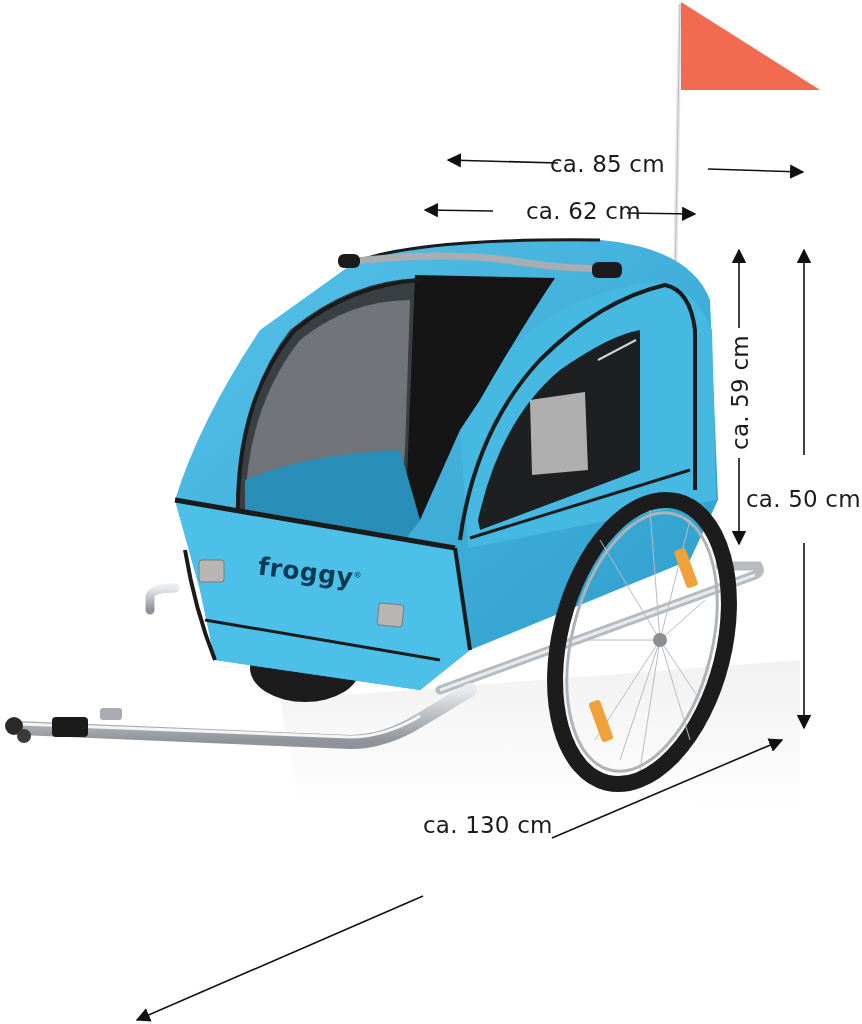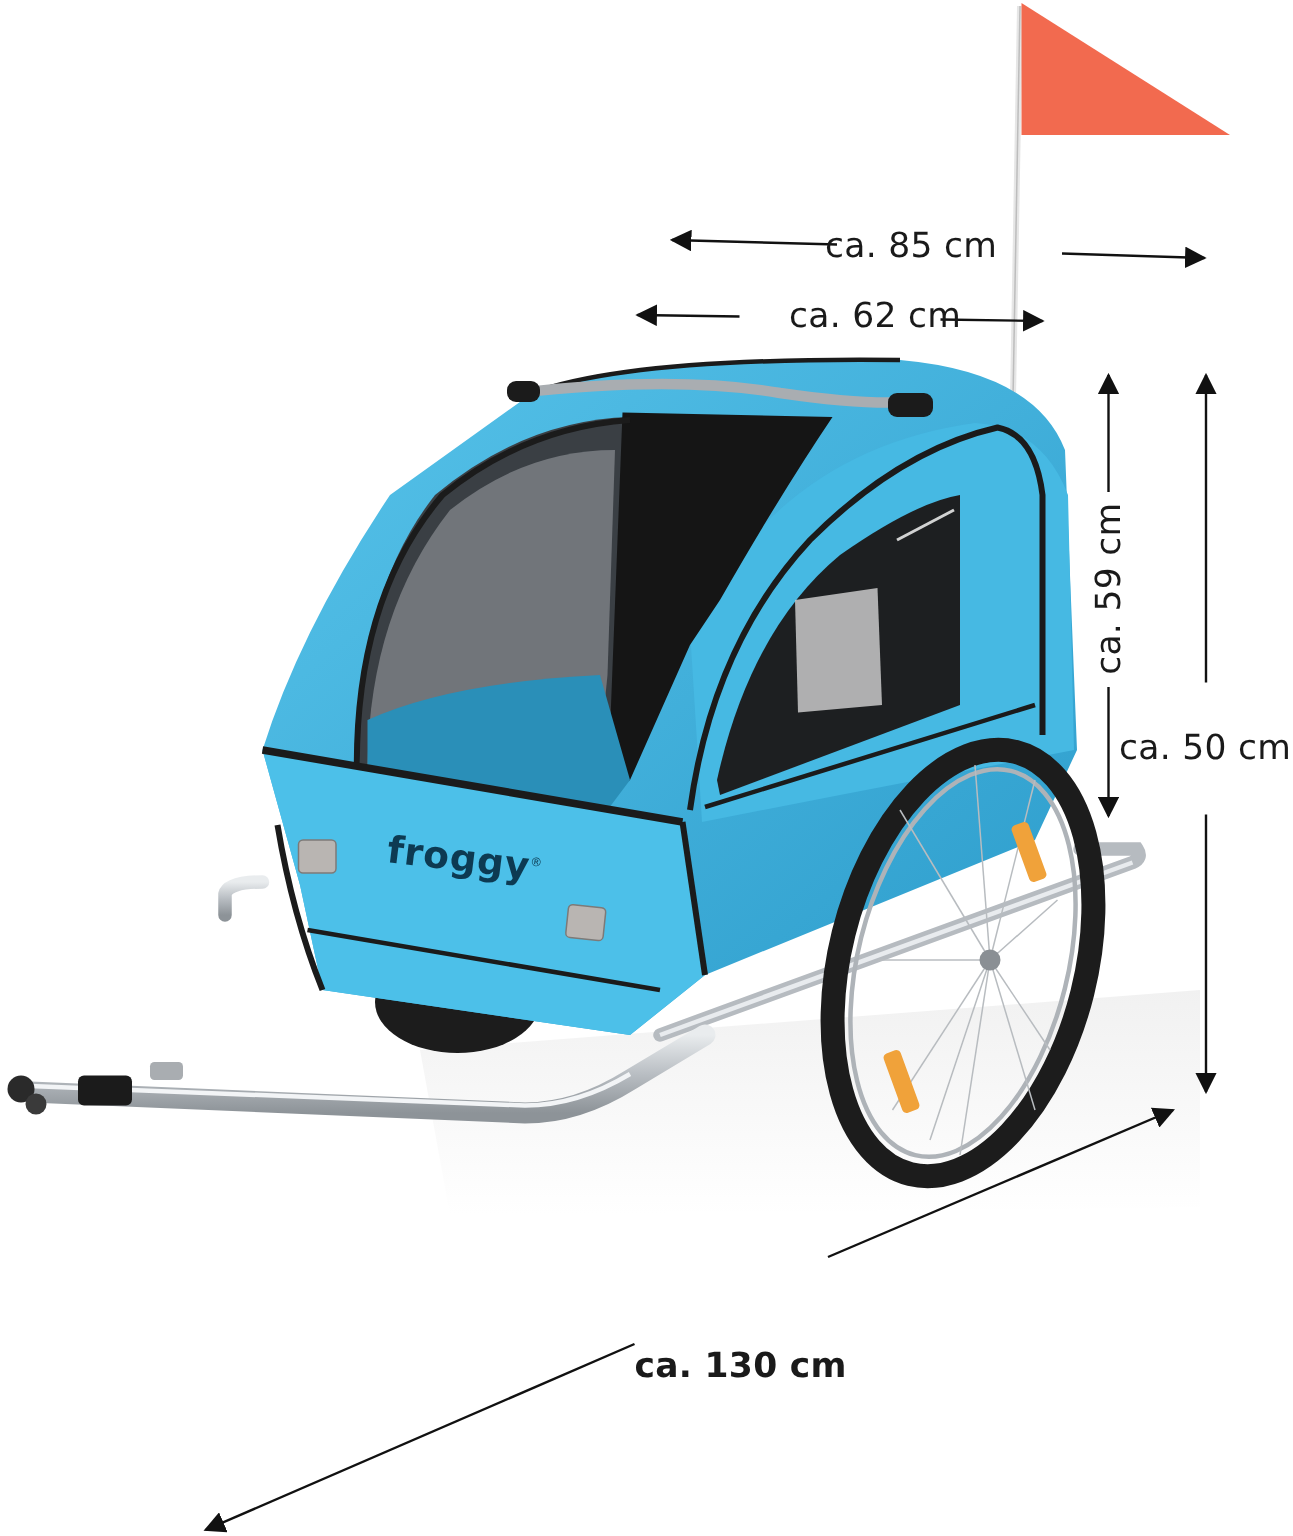--- a/index.html
+++ b/index.html
@@ -138,15 +138,15 @@
       <line x1="423" y1="896" x2="137" y2="1020" marker-end="url(#arr)"></line>
     </g>
   </svg>
 
   <div class="brand" style="left:258px;top:558px;"><span>froggy</span><sup>®</sup></div>
 
   <div class="dim-label" style="left:550px;top:153px;">ca. 85 cm</div>
   <div class="dim-label" style="left:502px;top:200px;margin-left:24px;">ca. 62 cm</div>
   <div class="dim-label vertical" style="left:680px;top:381px;width:120px;text-align:center;">ca. 59 cm</div>
   <div class="dim-label" style="left:746px;top:488px;">ca. 50 cm</div>
-  <div class="dim-label" style="left:423px;top:900px;font-weight:bold;">ca. 130 cm</div>
+  <div class="dim-label" style="left:423px;top:814px;">ca. 130 cm</div>
 
 </div>
 
 </body></html>

